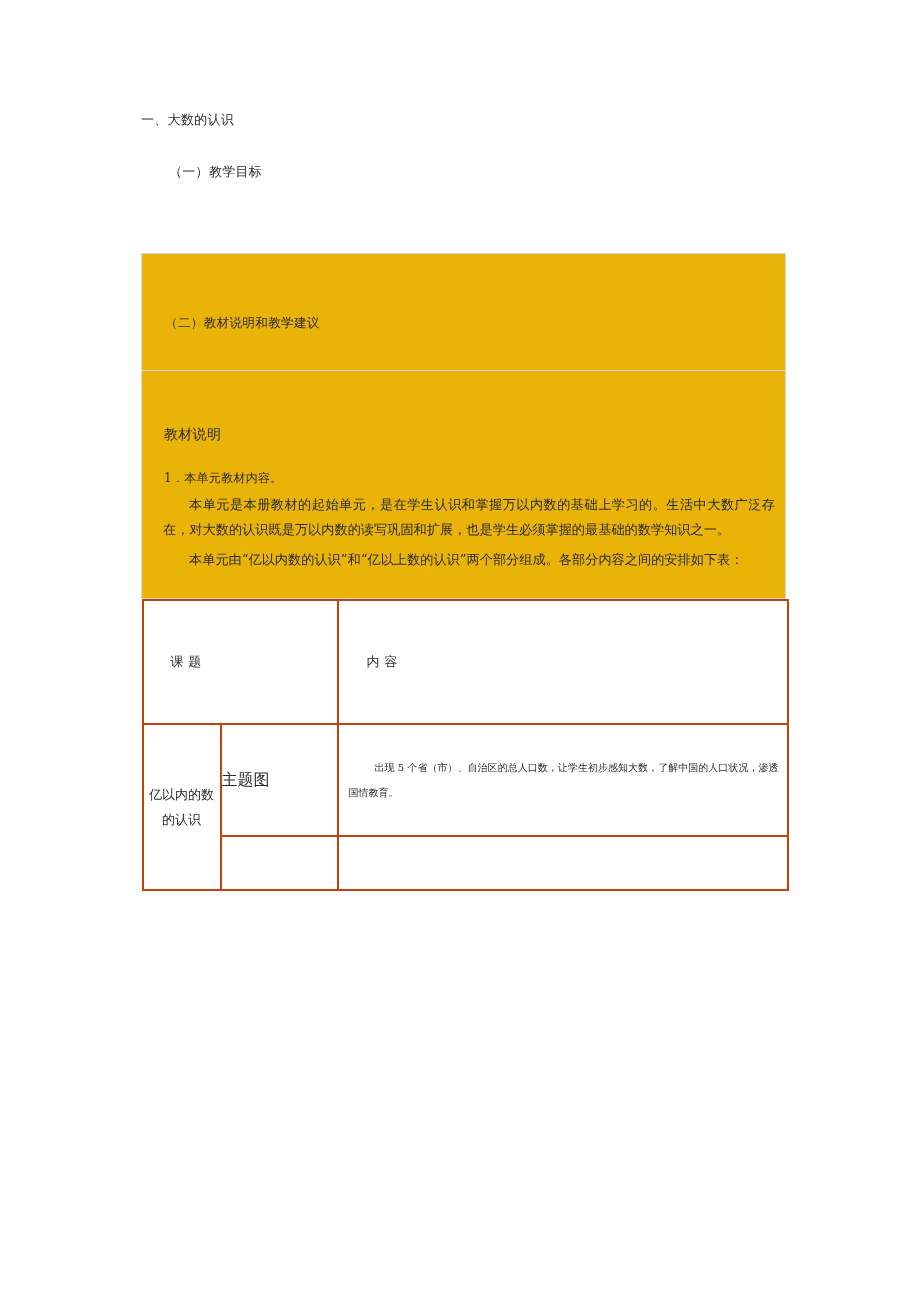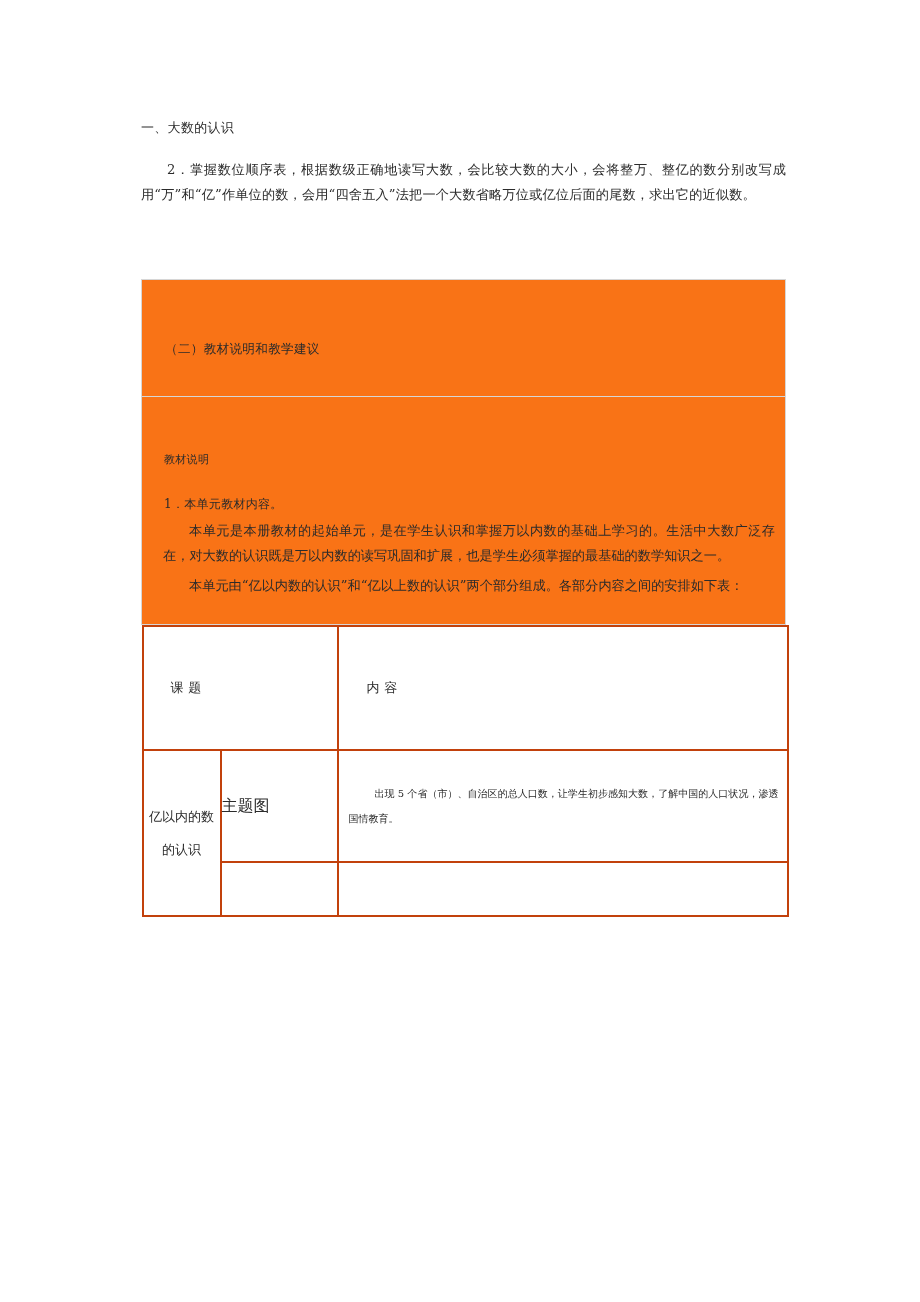--- a/index.html
+++ b/index.html
@@ -11,21 +11,21 @@
     width: 920px;
     height: 1302px;
     position: relative;
     font-family: "DejaVu Serif", "Liberation Serif", serif;
     color: #2b2b2b;
     -webkit-font-smoothing: antialiased;
   }
   .page {
     position: absolute;
     left: 141px;
-    top: 8px;
+    top: 0;
     width: 645px;
   }
 
   
   .doc-title {
     font-size: 13px;
     line-height: 18px;
     margin-top: 111px;
     letter-spacing: 0.3px;
   }
@@ -52,21 +52,21 @@
   .outer-table {
     margin-top: 72px;
     width: 645px;
     border-collapse: collapse;
     table-layout: fixed;
   }
   .outer-table > tbody > tr > td {
     border: 1px solid #d6d6d6;
     padding: 0;
     vertical-align: top;
-    background: #f97316;
+    background: #eab308;
   }
 
   .band-heading {
     height: 116px;
     position: relative;
   }
   .band-heading .inner {
     font-size: 12.6px;
     line-height: 18px;
     padding-left: 23px;
@@ -74,21 +74,21 @@
     letter-spacing: 0.3px;
   }
 
   .band-body {
     padding: 0 0 26px 0 !important;
   }
   .band-body .inner {
     padding: 0 4px 0 0;
   }
   .band-body .lead {
-    font-size: 11px;
+    font-size: 14px;
     line-height: 18px;
     padding-left: 22px;
     padding-top: 54px;
     letter-spacing: 0.3px;
   }
   .band-body .num-line {
     font-size: 12px;
     line-height: 18px;
     padding-left: 22px;
     padding-top: 26px;
@@ -134,21 +134,21 @@
   .th-cell.wide .lbl {
     padding-left: 28px;
   }
 
   .row-topic {
     height: 112px;
   }
   .cell-unit {
     text-align: center;
     font-size: 13px;
-    line-height: 33px;
+    line-height: 25px;
     padding: 0 3px !important;
   }
   .cell-lesson {
     text-align: left;
     font-size: 16px;
     line-height: 22px;
   }
   .cell-content {
     font-size: 10px;
     line-height: 25px;
@@ -163,22 +163,22 @@
   .row-empty { height: 54px; }
   .cell-blank { }
 </style>
 </head>
 <body>
 
 <div class="page">
 
   <div class="doc-title">一、大数的认识</div>
 
-
-  <div class="para indent2">2．掌握数位顺序表，根据数级正确地读写大数，会比较大数的大小，会将整万、整亿的数分别改写成用“万”和“亿”作单位的数，会用“四舍五入”法把一个大数省略万位或亿位后面的尾数，求出它的近似数。</div>
+  <div class="sub-title">（一）教学目标</div>
+
 
   <table class="outer-table">
     <tbody>
       <tr>
         <td class="band-heading">
           <div class="inner">（二）教材说明和教学建议</div>
         </td>
       </tr>
 
       <tr>

